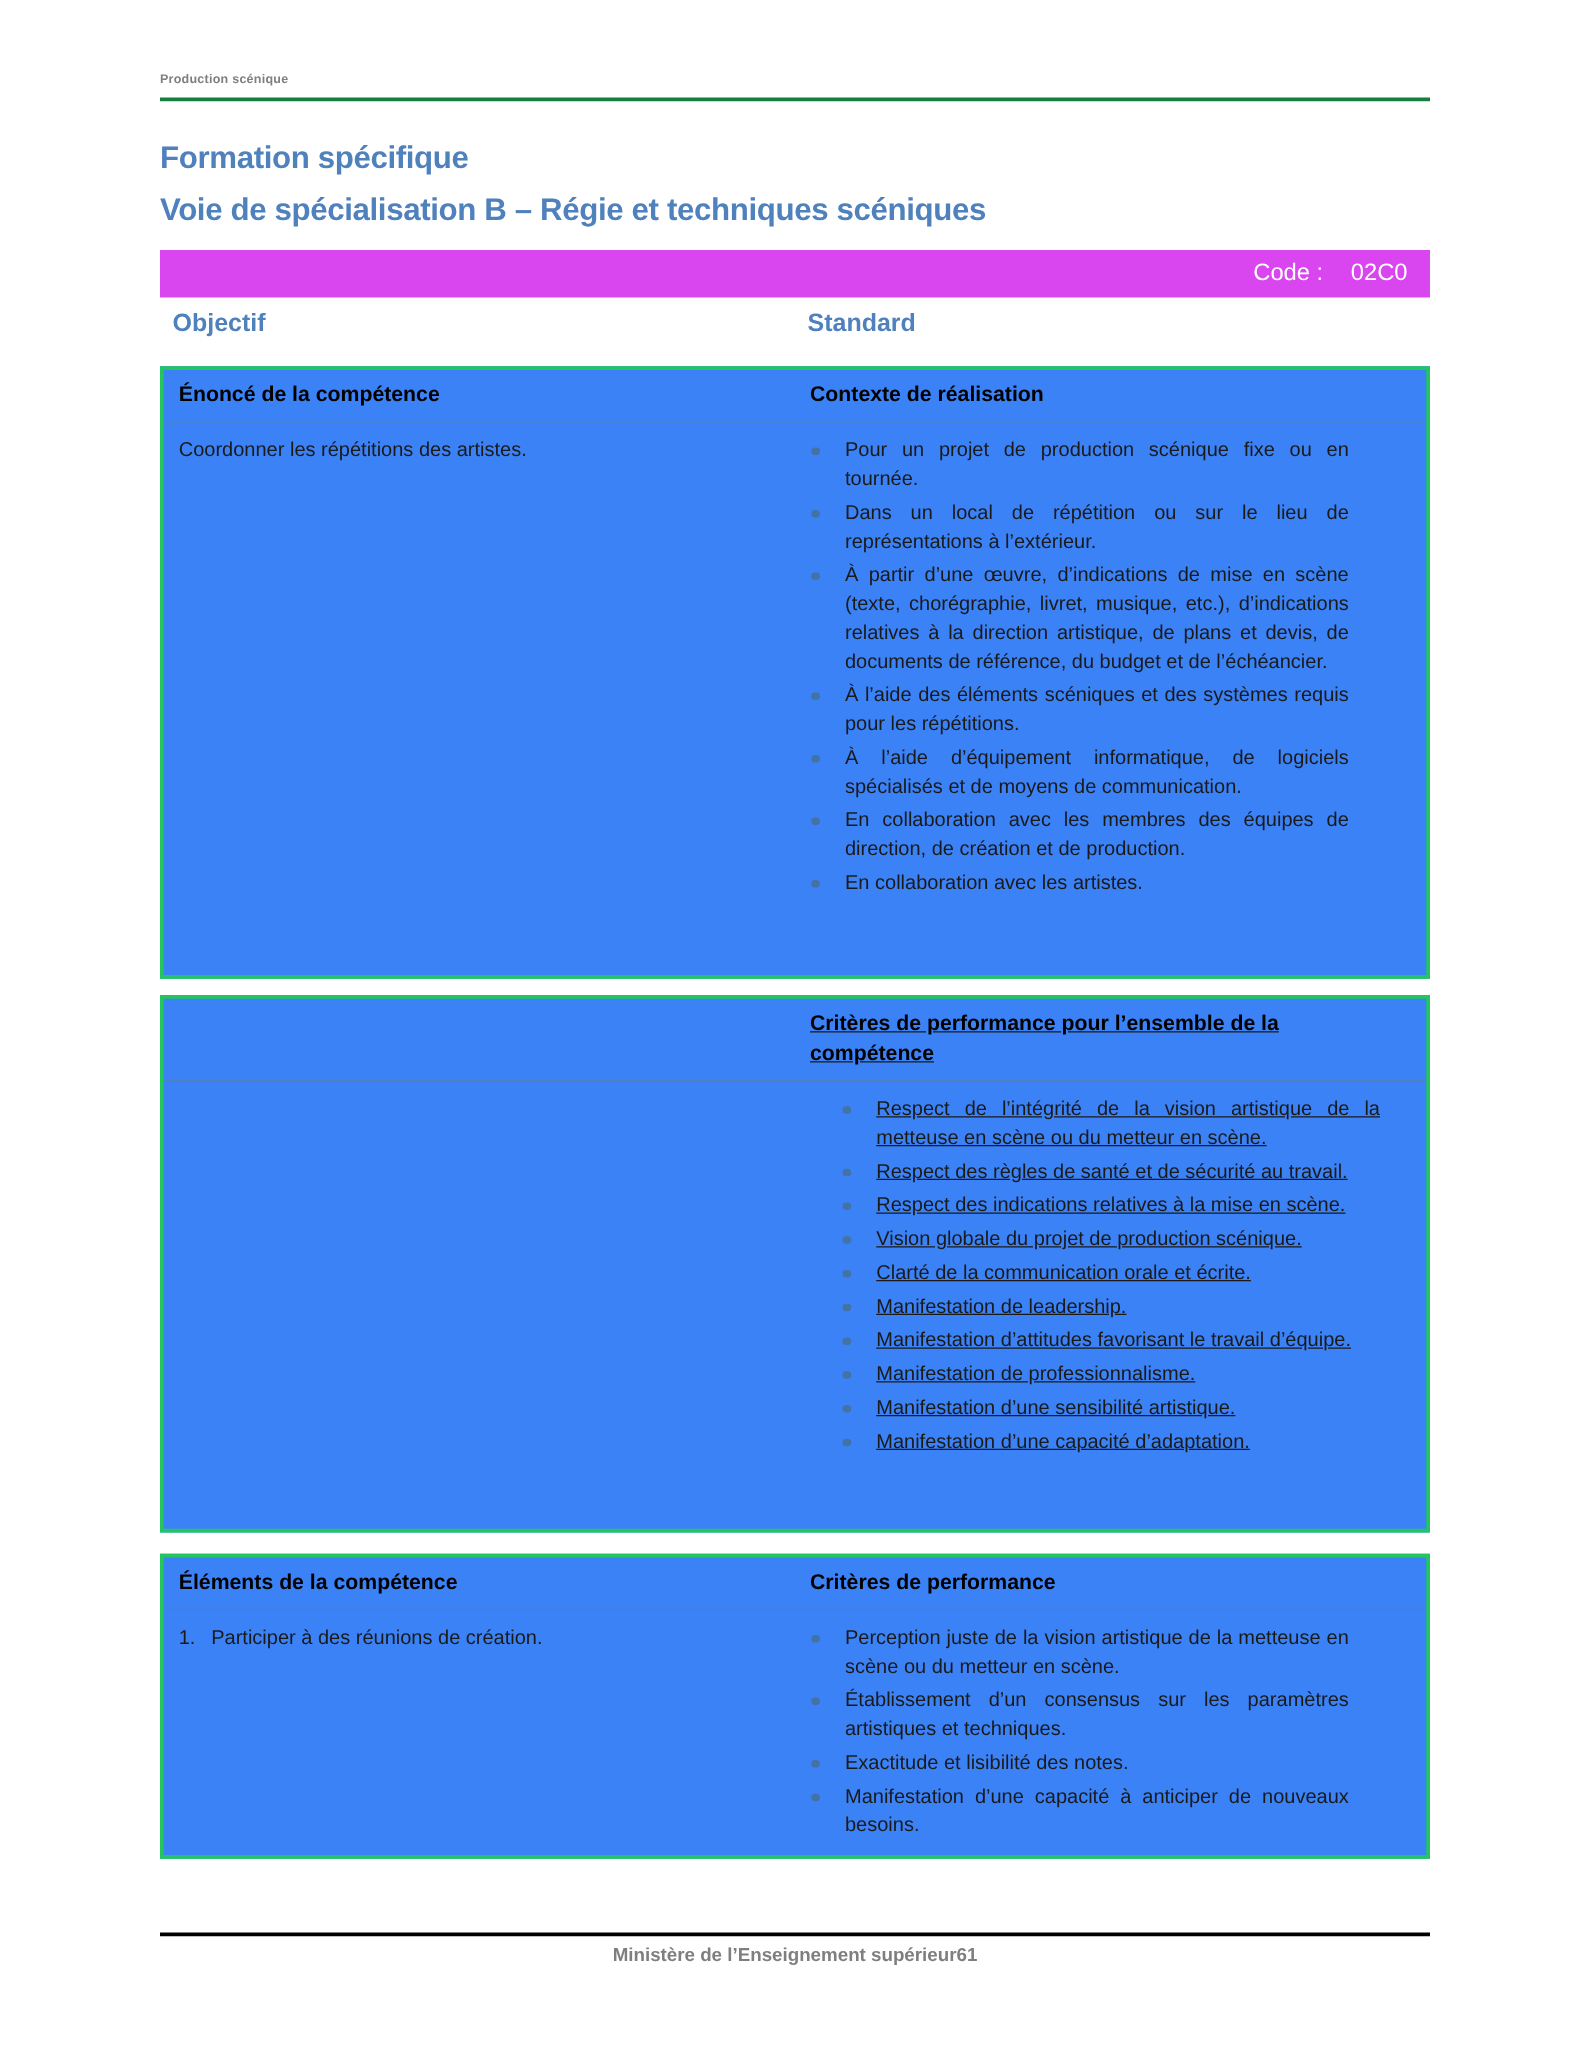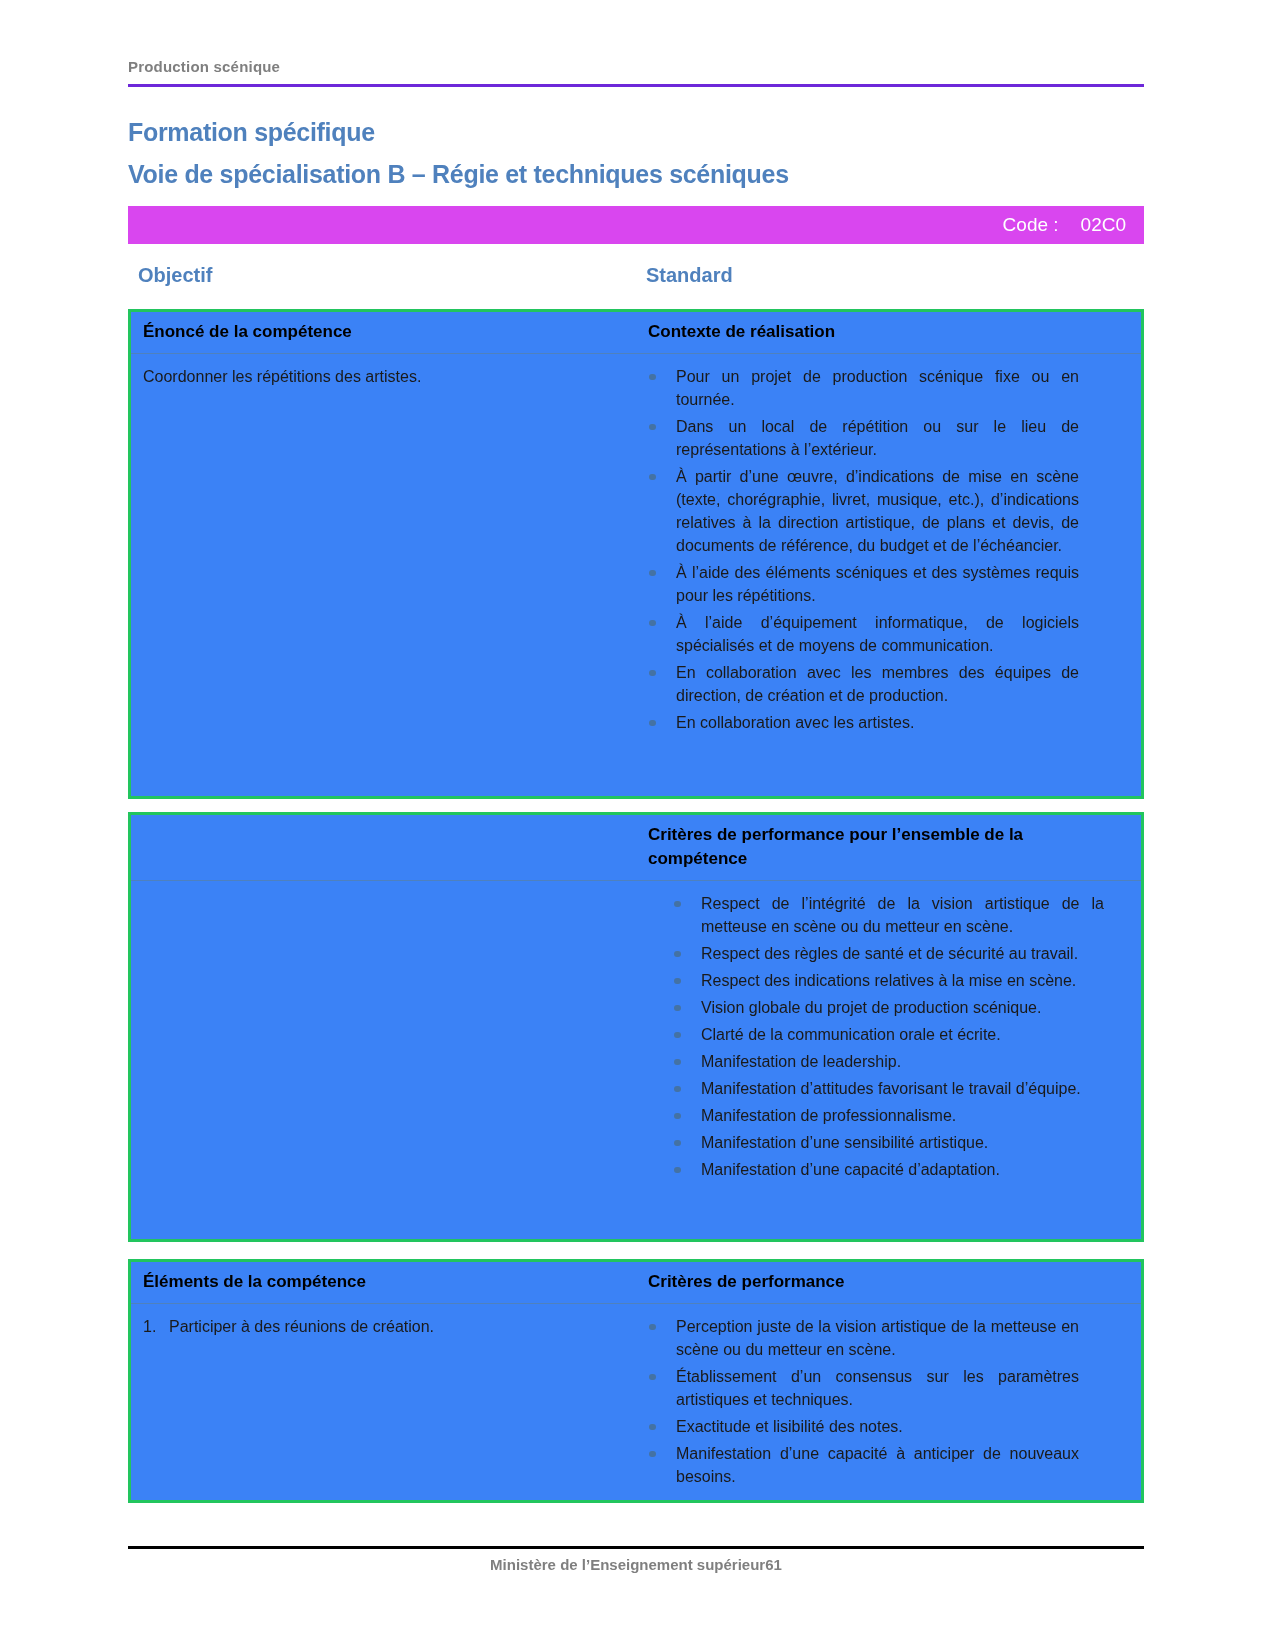--- a/index.html
+++ b/index.html
@@ -18,25 +18,25 @@
     position: relative;
     width: 1275px;
     height: 1650px;
     box-sizing: border-box;
     padding: 58px 131px 0 128px;
     overflow: hidden;
   }
 
   
   .running-header {
-    font-size: 15px;
+    font-size: 10px;
     font-weight: bold;
     color: #7f7f7f;
     padding-bottom: 9px;
-    border-bottom: 3px solid #6d28d9;
+    border-bottom: 3px solid #15803d;
     letter-spacing: 0.2px;
   }
 
   
   .h1 {
     margin-top: 30px;
     font-size: 25px;
     line-height: 30px;
     font-weight: bold;
     color: #4F81BD;
@@ -61,40 +61,40 @@
     display: flex;
     justify-content: flex-end;
     align-items: center;
     padding-right: 18px;
     box-sizing: border-box;
   }
   .code-bar .code-label { margin-right: 22px; }
 
   
   .col-titles {
-    margin-top: 18px;
+    margin-top: 8px;
     display: grid;
     grid-template-columns: 50% 50%;
   }
   .col-title {
     font-size: 20px;
     line-height: 26px;
     font-weight: bold;
     color: #4F81BD;
     padding-left: 10px;
   }
 
   
   .table {
     border: 3px solid #22c55e;
     box-sizing: border-box;
     background: #3b82f6;
   }
   .t1 { margin-top: 21px; }
-  .t2 { margin-top: 13px; }
+  .t2 { margin-top: 13px; text-decoration: underline; }
   .t3 { margin-top: 17px; }
 
   .row {
     display: grid;
     grid-template-columns: 50% 50%;
     box-sizing: border-box;
   }
   .header-row {
     border-bottom: 1px solid #4F81BD;
   }

